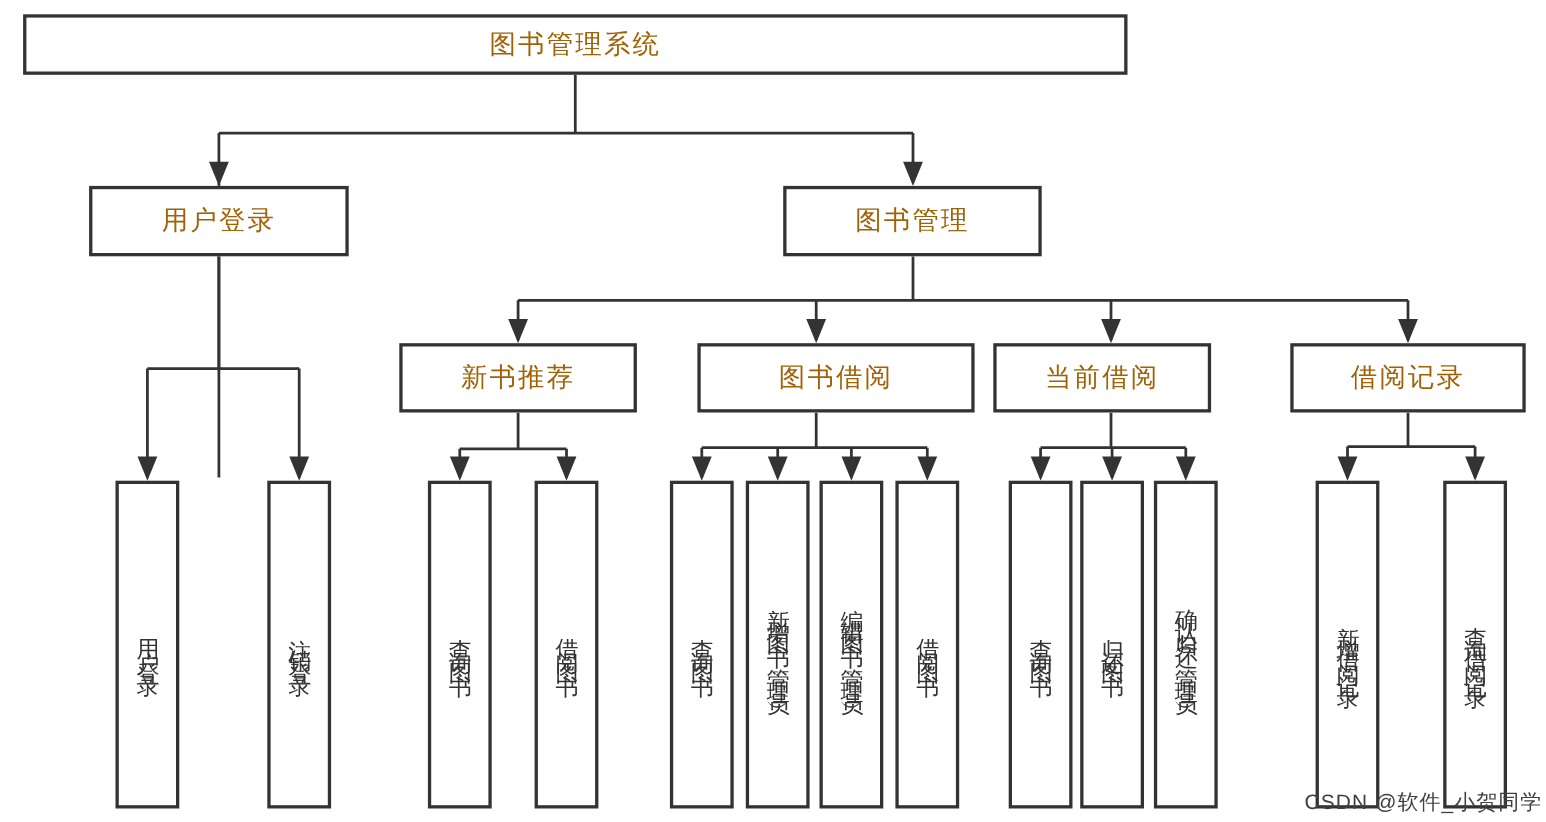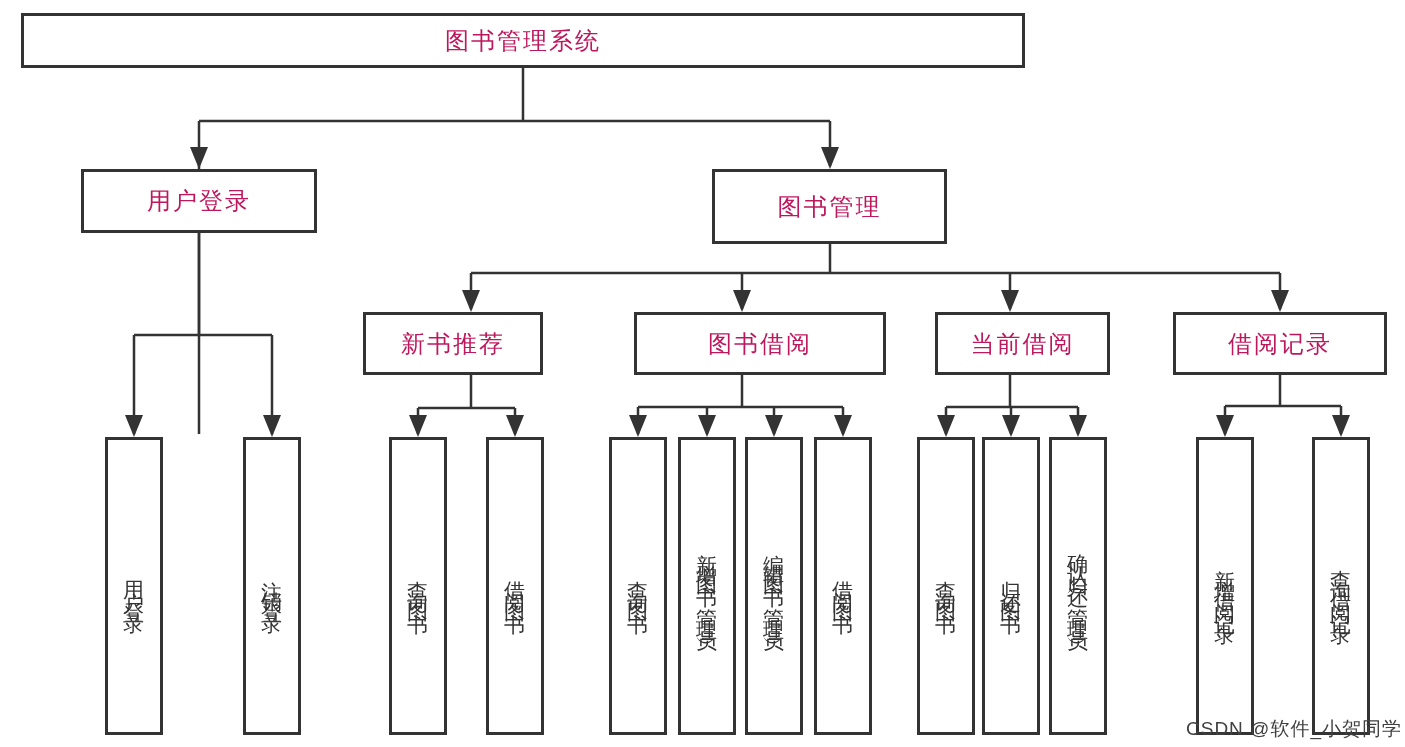--- a/index.html
+++ b/index.html
@@ -22,21 +22,21 @@
     box-sizing: border-box;
     background: #ffffff;
     border: 3px solid #333333;
     display: flex;
     align-items: center;
     justify-content: center;
     z-index: 2;
   }
   .hlabel {
     font-size: 24px;
-    color: #be185d;
+    color: #a16207;
     letter-spacing: 2px;
     white-space: nowrap;
     line-height: 1;
   }
   .vnode {
     top: 437px;
     height: 298px;
     width: 58px;
   }
   .vlabel {
@@ -45,25 +45,25 @@
     font-size: 21px;
     letter-spacing: 11px;
     color: #333333;
     line-height: 1;
     white-space: nowrap;
   }
   
   #root-box      { left: 21px;   top: 13px;  width: 1004px; height: 55px; }
   
   #user-login    { left: 81px;   top: 169px; width: 236px;  height: 64px; }
-  #book-mgmt     { left: 712px;  top: 169px; width: 235px;  height: 75px; }
-  
-  #new-rec       { left: 363px;  top: 312px; width: 180px;  height: 63px; }
+  #book-mgmt     { left: 712px;  top: 169px; width: 235px;  height: 64px; }
+  
+  #new-rec       { left: 363px;  top: 312px; width: 216px;  height: 63px; }
   #book-borrow   { left: 634px;  top: 312px; width: 252px;  height: 63px; }
-  #cur-borrow    { left: 903px;  top: 312px; width: 175px;  height: 63px; margin-left: 32px; }
+  #cur-borrow    { left: 903px;  top: 312px; width: 198px;  height: 63px; }
   #borrow-rec    { left: 1173px; top: 312px; width: 214px;  height: 63px; }
   
   #ul-c1 { left: 105px; }
   #ul-c2 { left: 243px; }
   #nr-c1 { left: 389px; }
   #nr-c2 { left: 486px; }
   #bb-c1 { left: 609px; }
   #bb-c2 { left: 678px; }
   #bb-c3 { left: 745px; }
   #bb-c4 { left: 814px; }

